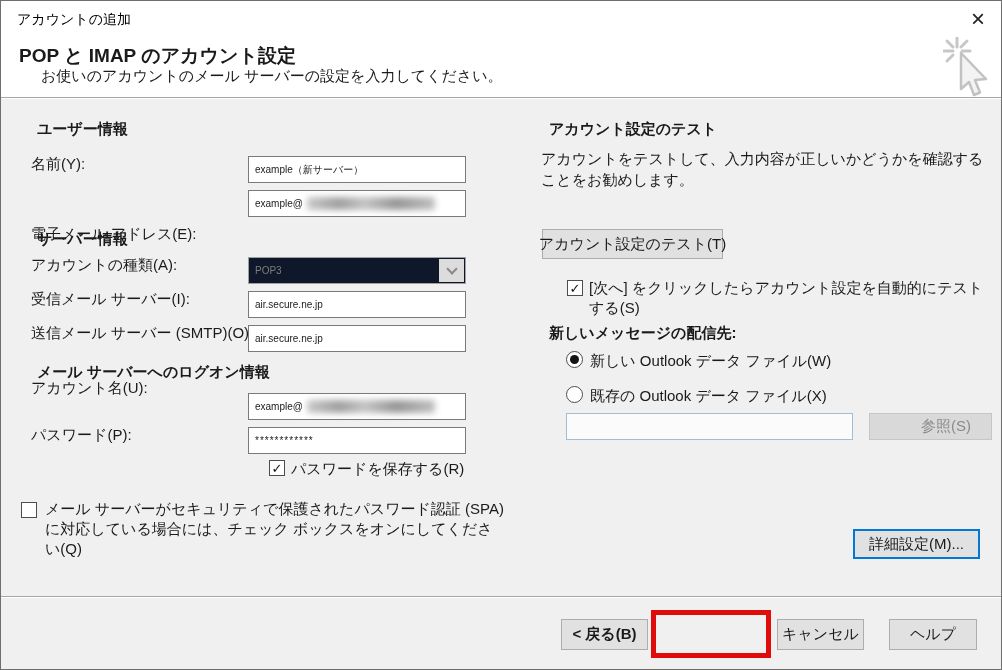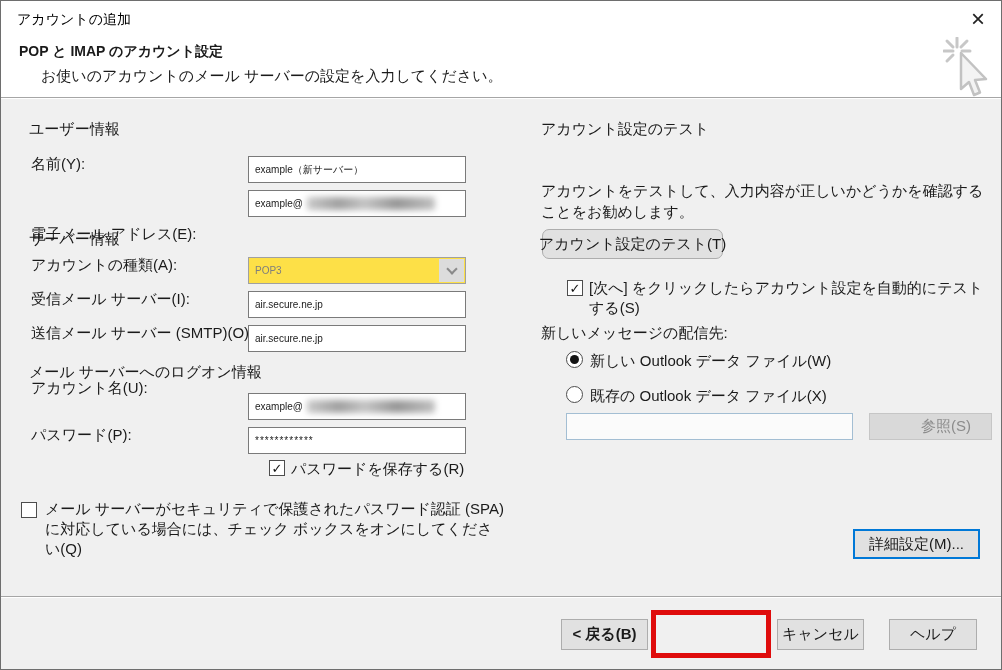--- a/index.html
+++ b/index.html
@@ -6,33 +6,33 @@
   body { background:#fff; font-family:"Liberation Sans", sans-serif; }
 
   .dialog { position:relative; width:1002px; height:670px; border:1px solid #6e6e6e;
             background:#f0f0f0; color:#1a1a1a; font-size:15px; overflow:hidden; }
 
   
   .header-zone { position:absolute; top:0; left:0; width:1000px; height:96px; background:#ffffff; }
   [data-name="window-title"] { position:absolute; left:16px; top:10px; font-size:14px; color:#000000; }
   [data-name="close-icon"] { position:absolute; right:16px; top:6px; font-size:24px; line-height:24px;
                              color:#222; cursor:pointer; }
-  [data-name="page-title"] { position:absolute; left:18px; top:42px; font-weight:bold; font-size:14px; }
+  [data-name="page-title"] { position:absolute; left:18px; top:42px; font-weight:bold; font-size:19px; }
   [data-name="page-subtitle"] { position:absolute; left:40px; top:66px; font-size:15px; }
 
   .divider { position:absolute; left:0; width:1000px; height:1px; background:#a6a6a6;
              box-shadow:0 1px 0 #ffffff; }
   .divider.top { top:96px; }
   .divider.bottom { top:595px; }
 
   
   [data-name="busy-cursor-icon"] { position:absolute; left:942px; top:36px; }
 
   
-  .sec-heading { position:absolute; font-weight:normal; font-size:15px; white-space:nowrap; }
+  .sec-heading { position:absolute; font-weight:bold; font-size:15px; white-space:nowrap;margin-left:8px; }
   .lbl { position:absolute; font-size:15px; white-space:nowrap; }
   .tb  { position:absolute; left:247px; width:218px; height:27px; background:#ffffff;
          border:1px solid #7a7a7a; display:flex; align-items:center; padding:0 6px;
          font-size:10px; white-space:nowrap; overflow:hidden; }
   .blur-chip { display:inline-block; width:128px; height:13px; margin-left:4px; border-radius:2px;
                background:linear-gradient(90deg,#c9c9c9,#9f9f9f 25%,#c4c4c4 45%,#969696 70%,#c0c0c0);
                filter:blur(3px); flex:none; }
 
   .btn { position:absolute; background:#e1e1e1; border:1px solid #adadad; display:flex;
          align-items:center; justify-content:center; font-size:15px; cursor:pointer;
@@ -50,21 +50,21 @@
 
   
   [data-name="user-info-heading"]   { left:28px; top:119px; }
   [data-name="name-label"]          { left:30px; top:154px; }
   [data-name="name-input"]          { top:155px; }
   [data-name="email-label"]         { left:30px; top:188px;margin-top:36px; }
   [data-name="email-input"]         { top:189px; }
 
   [data-name="server-info-heading"] { left:28px; top:229px; }
   [data-name="account-type-label"]  { left:30px; top:255px; }
-  [data-name="account-type-select"] { top:256px; background:#fde047; color:#7e7e7e; border-color:#a0a0a0; }
+  [data-name="account-type-select"] { top:256px; background:#0f172a; color:#7e7e7e; border-color:#a0a0a0; }
   .combo-arrow { position:absolute; right:1px; top:1px; bottom:1px; width:25px; background:#dcdcdc;
                  display:flex; align-items:center; justify-content:center; }
   .chev { width:8px; height:8px; border-right:2px solid #8a8a8a; border-bottom:2px solid #8a8a8a;
           transform:rotate(45deg); margin-top:-4px; }
   [data-name="incoming-server-label"] { left:30px; top:289px; }
   [data-name="incoming-server-input"] { top:290px; }
   [data-name="outgoing-server-label"] { left:30px; top:323px; }
   [data-name="outgoing-server-input"] { top:324px; }
 
   [data-name="logon-info-heading"]  { left:28px; top:362px; }
@@ -74,22 +74,22 @@
   [data-name="password-input"]      { top:426px; letter-spacing:1px; }
 
   [data-name="save-password-checkbox"] { left:268px; top:459px; }
   [data-name="save-password-label"]    { left:290px; top:459px; }
 
   [data-name="spa-checkbox"] { left:20px; top:501px; }
   [data-name="spa-label"]    { left:44px; top:498px; width:462px; }
 
   
   [data-name="test-section-heading"] { left:540px; top:119px; }
-  [data-name="test-description"]     { left:540px; top:147px; width:448px; line-height:21px;margin-top:32px; }
-  [data-name="test-account-settings-button"] { left:541px; top:228px; width:181px; height:30px;border-radius:7px; }
+  [data-name="test-description"]     { left:540px; top:147px; width:448px; line-height:21px; }
+  [data-name="test-account-settings-button"] { left:541px; top:228px; width:181px; height:30px; }
 
   [data-name="auto-test-checkbox"] { left:566px; top:279px; }
   [data-name="auto-test-label"]    { left:588px; top:277px; width:408px; }
 
   [data-name="delivery-heading"]   { left:540px; top:323px; }
   [data-name="new-data-file-radio"]      { left:565px; top:350px; }
   [data-name="new-data-file-label"]      { left:589px; top:351px; }
   [data-name="existing-data-file-radio"] { left:565px; top:385px; }
   [data-name="existing-data-file-label"] { left:589px; top:386px; }
 

